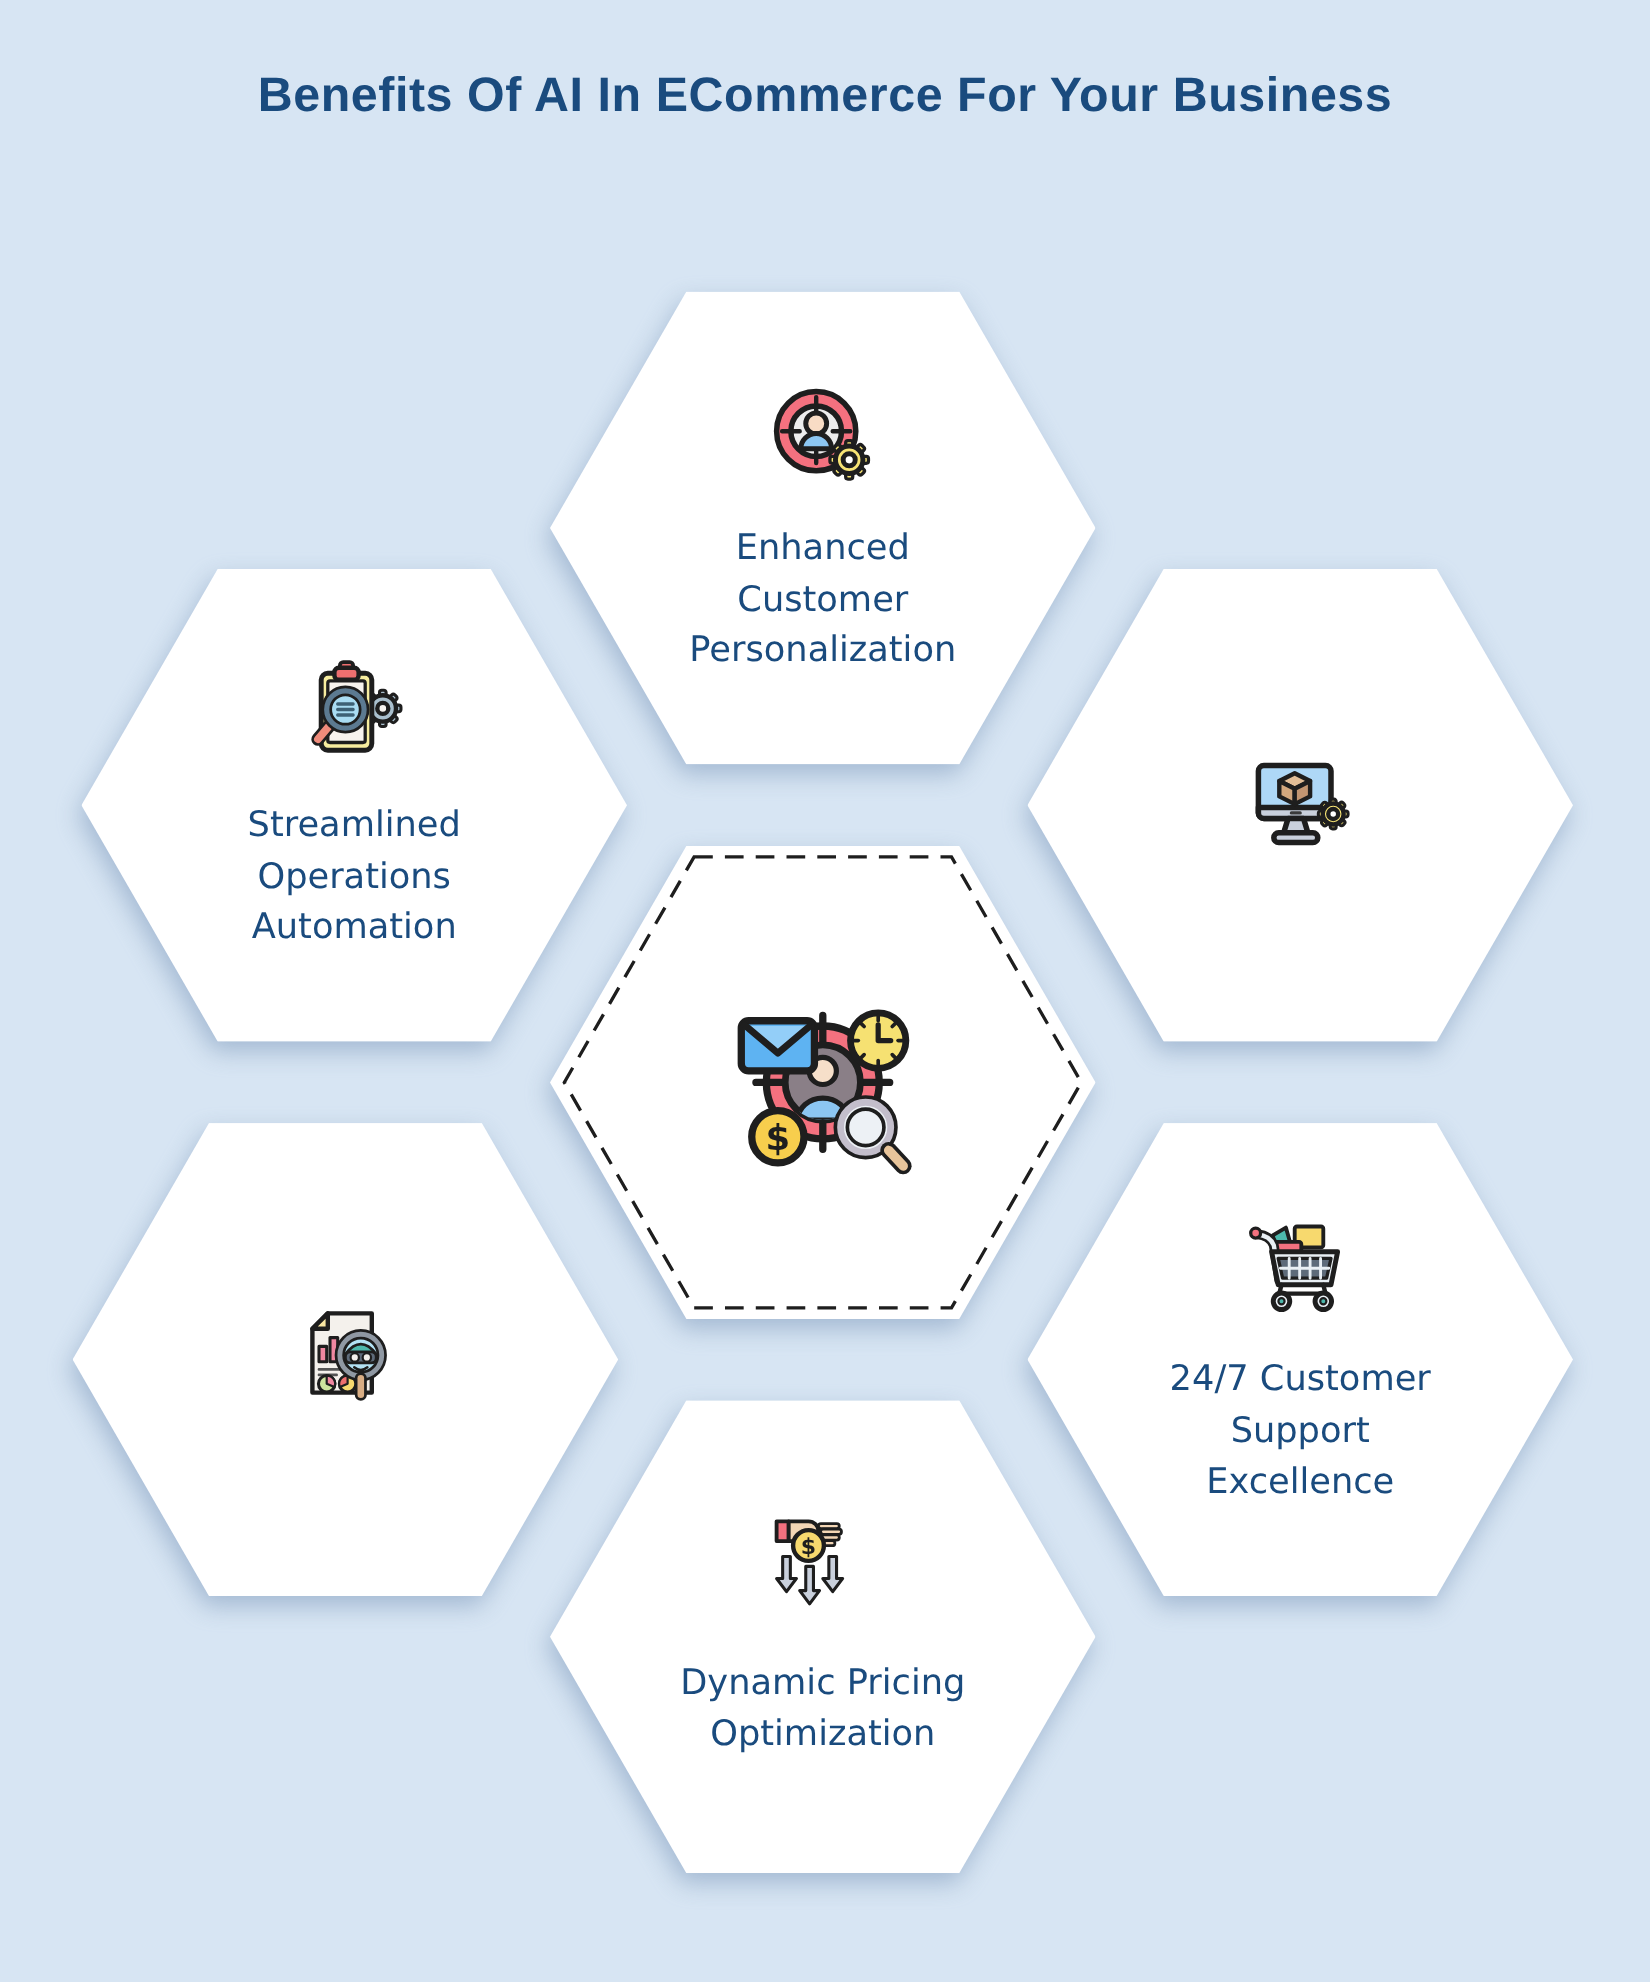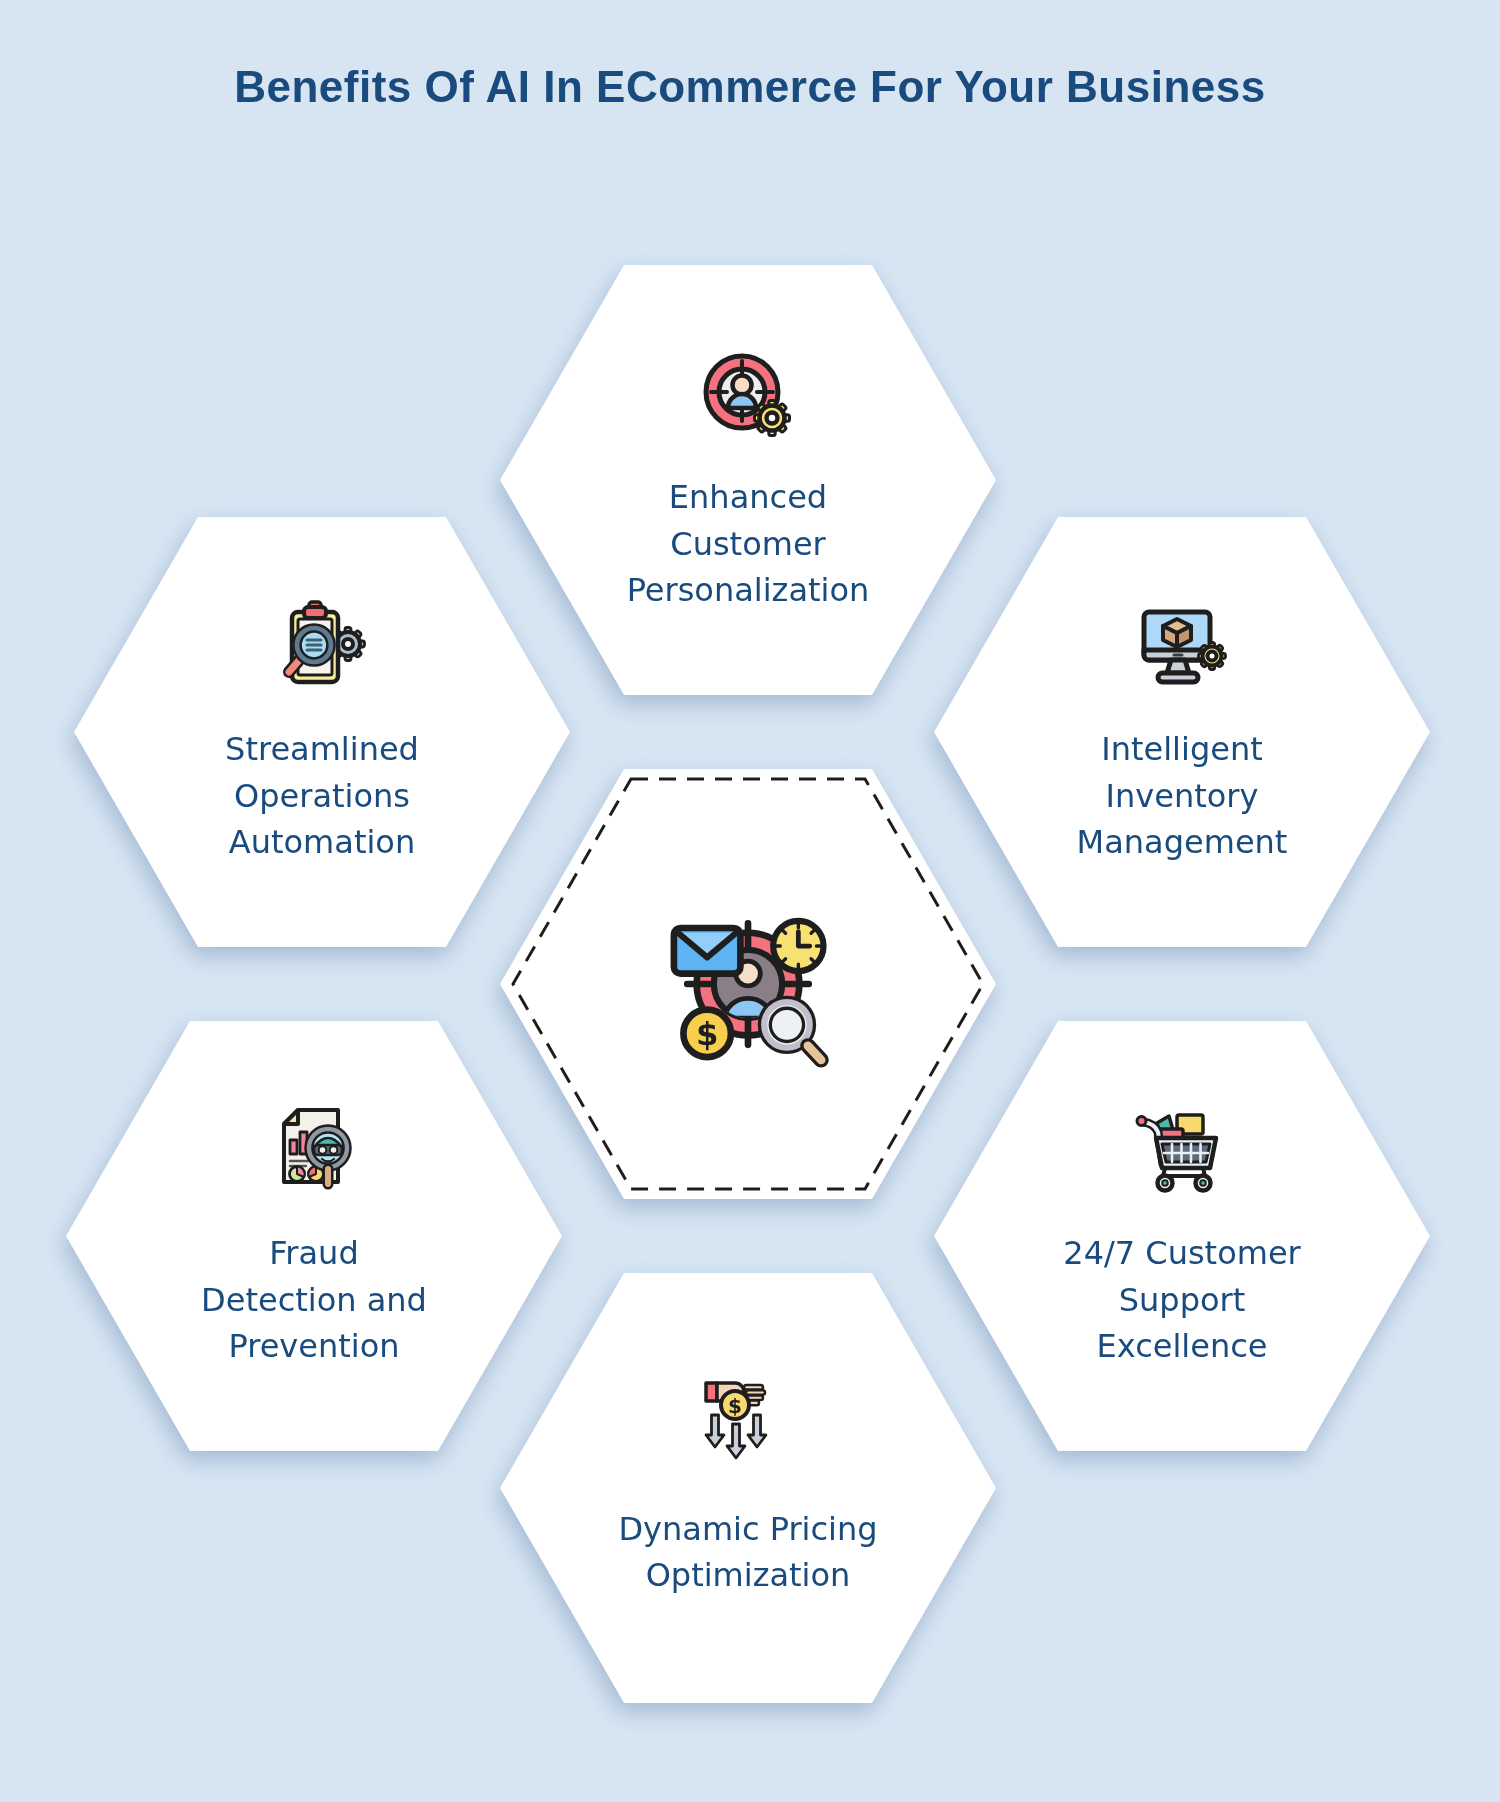--- a/index.html
+++ b/index.html
@@ -90,23 +90,20 @@
             <rect x="-13.5" y="-2.7" width="27" height="5.4" rx="2"></rect>
             <rect x="-13.5" y="-2.7" width="27" height="5.4" rx="2" transform="rotate(45)"></rect>
             <rect x="-13.5" y="-2.7" width="27" height="5.4" rx="2" transform="rotate(90)"></rect>
             <rect x="-13.5" y="-2.7" width="27" height="5.4" rx="2" transform="rotate(135)"></rect>
           </g>
           <circle r="9.5" fill="#F7E474" stroke-width="4"></circle>
           <circle r="4.5" fill="#FFFFFF" stroke-width="4"></circle>
         </g>
       </g>
     </svg>
-    <div class="hex-label">Intelligent
-Inventory
-Management</div>
   </div>
 </div>
 
 <div class="hex pos-lr">
   <div class="hex-shape">
     <svg class="benefit-icon" width="100" height="100" viewBox="0 0 100 100">
       <g stroke="#1e1e1e" stroke-linecap="round" stroke-linejoin="round">
         <polygon points="25,21 37,14 41,28 28,32" fill="#4DB8AC" stroke-width="3.5"></polygon>
         <rect x="45" y="13" width="26" height="19" rx="2" fill="#F7D96E" stroke-width="3.5"></rect>
         <rect x="25" y="27" width="26" height="9" rx="2" fill="#F4717F" stroke-width="3.5"></rect>
@@ -184,23 +181,20 @@
           <path d="M50 45q14-18 28 0v4H50z" fill="#4DB8AC" stroke-width="2.5"></path>
           <rect x="50" y="43" width="28" height="10" rx="4.5" fill="#5E6B7A" stroke-width="2.5"></rect>
           <circle cx="58.5" cy="48" r="3.8" fill="#F4F1EC" stroke-width="2"></circle>
           <circle cx="69.5" cy="48" r="3.8" fill="#F4F1EC" stroke-width="2"></circle>
           <path d="M58 57q6 5 12 0" fill="none" stroke-width="2.2"></path>
         </g>
         <path d="M64 67v15" stroke-width="11"></path>
         <path d="M64 67v15" stroke="#D8AD84" stroke-width="6"></path>
       </g>
     </svg>
-    <div class="hex-label">Fraud
-Detection and
-Prevention</div>
   </div>
 </div>
 
 <div class="hex pos-ul">
   <div class="hex-shape">
     <svg class="benefit-icon" width="100" height="100" viewBox="0 0 100 100">
       <g stroke="#1e1e1e" stroke-linecap="round" stroke-linejoin="round">
         <g transform="translate(76,46)">
           <g fill="#A9BFCD" stroke-width="2.8">
             <rect x="-16.5" y="-3" width="33" height="6" rx="2"></rect>

